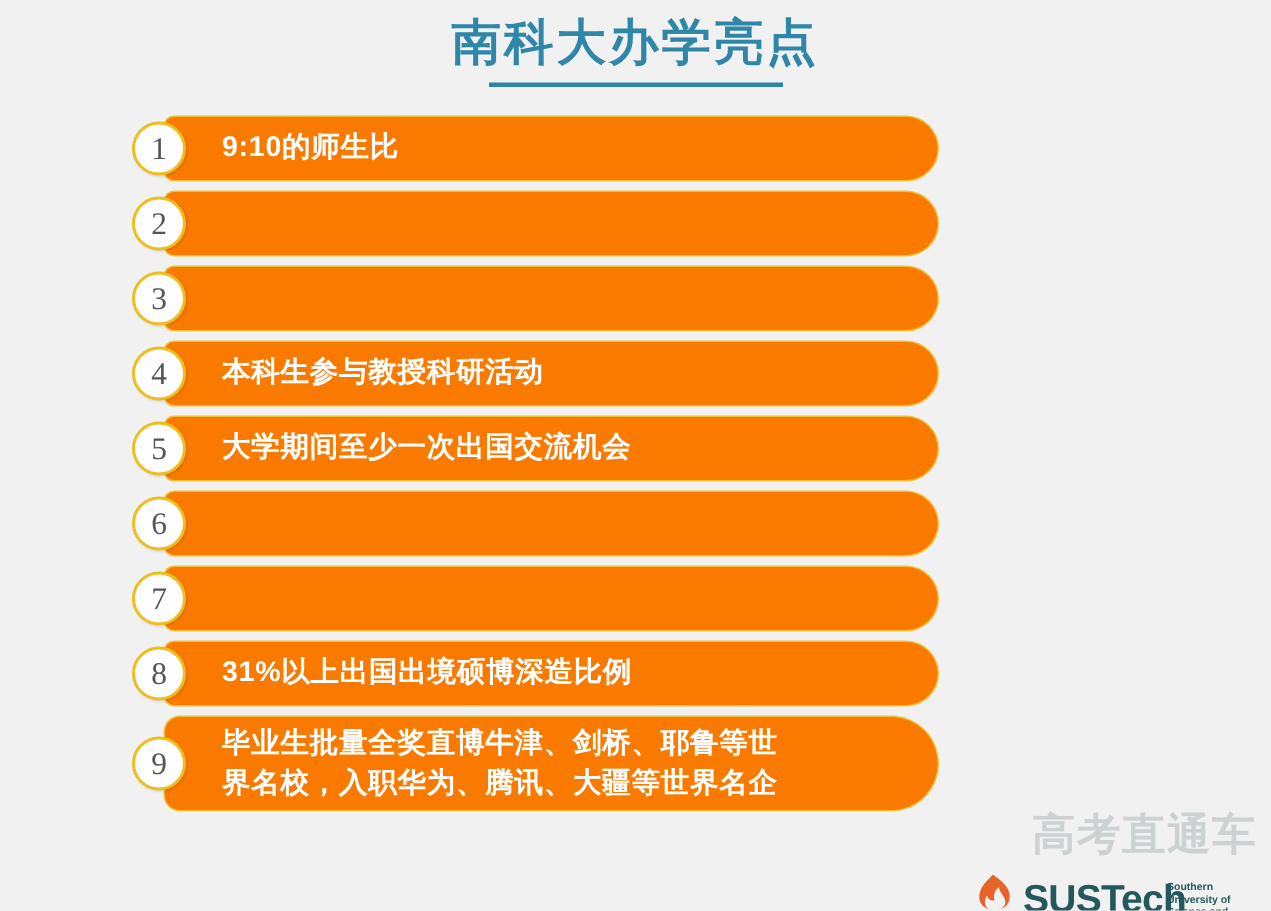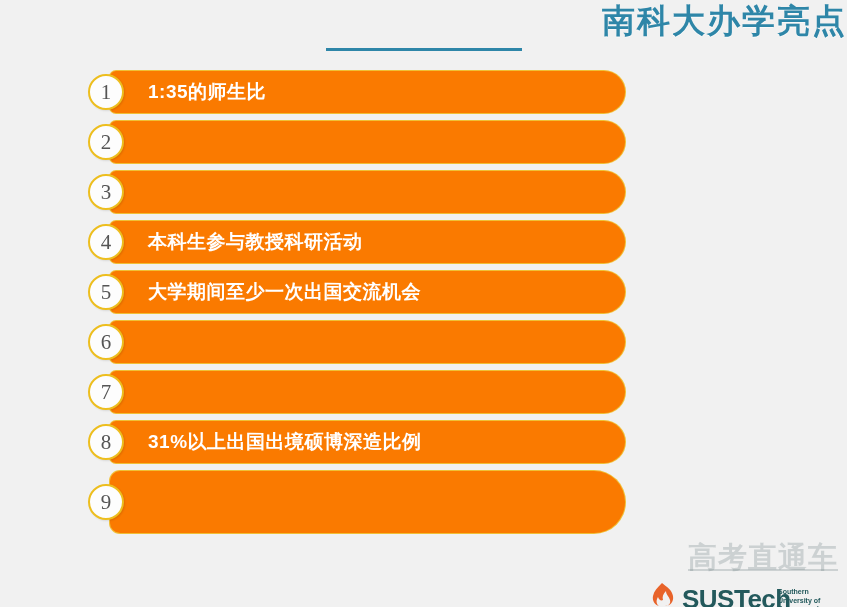--- a/index.html
+++ b/index.html
@@ -11,22 +11,22 @@
     height: 607px;
     background: #f1f1f1;
     font-family: "Liberation Sans", "DejaVu Sans", sans-serif;
     overflow: hidden;
     position: relative;
   }
 
   
   .title-wrap {
     width: 847px;
-    padding-top: 1px;
-    text-align: right;
+    padding-top: 8px;
+    text-align: center;
   }
   .page-title {
     font-size: 33px;
     font-weight: bold;
     color: #2e86a8;
     letter-spacing: 2px;
     line-height: 40px;
     margin: 0;
     text-shadow: 0 1px 0 rgba(255,255,255,0.6);
   }
@@ -158,35 +158,34 @@
     position: absolute;
     left: 688px;
     top: 540px;
     font-size: 29px;
     font-weight: bold;
     color: rgba(120,135,140,0.30);
     letter-spacing: 1px;
     line-height: 34px;
     white-space: pre;
     pointer-events: none;
-    text-decoration: underline;
   }
 </style>
 </head>
 <body>
 
 <div class="title-wrap">
   <div class="page-title">南科大办学亮点</div>
   <div class="title-rule"></div>
 </div>
 
 <div class="list" id="list">
     <div class="row">
       <div class="bar" style="background: rgb(250, 122, 0);"></div>
-      <div class="bar-text">1:35的师生比</div>
+      <div class="bar-text">9:10的师生比</div>
       <div class="num-circle">
         <span>1</span>
       </div>
     </div>
     <div class="row">
       <div class="bar" style="background: rgb(250, 122, 0);"></div>
       <div class="num-circle">
         <span>2</span>
       </div>
     </div>
@@ -224,20 +223,22 @@
     </div>
     <div class="row">
       <div class="bar" style="background: rgb(250, 122, 0);"></div>
       <div class="bar-text">31%以上出国出境硕博深造比例</div>
       <div class="num-circle">
         <span>8</span>
       </div>
     </div>
     <div class="row tall">
       <div class="bar" style="background: rgb(250, 122, 0);"></div>
+      <div class="bar-text">毕业生批量全奖直博牛津、剑桥、耶鲁等世
+界名校，入职华为、腾讯、大疆等世界名企</div>
       <div class="num-circle">
         <span>9</span>
       </div>
     </div>
   </div>
 
 <div class="logo">
   <span class="torch">
     <svg viewBox="0 0 28 40" width="28" height="40" xmlns="http://www.w3.org/2000/svg">
       <path d="M14 1 C9 6 6 9 5 14 C4 19 7 23 11 24 C8 22 8 18 10 15 C11 18 13 19 15 18 C14 15 15 12 18 9 C18 13 21 14 22 18 C23 22 20 24 17 24 C22 24 26 20 25 14 C24 8 19 5 14 1 Z" fill="#e8632a"></path>

